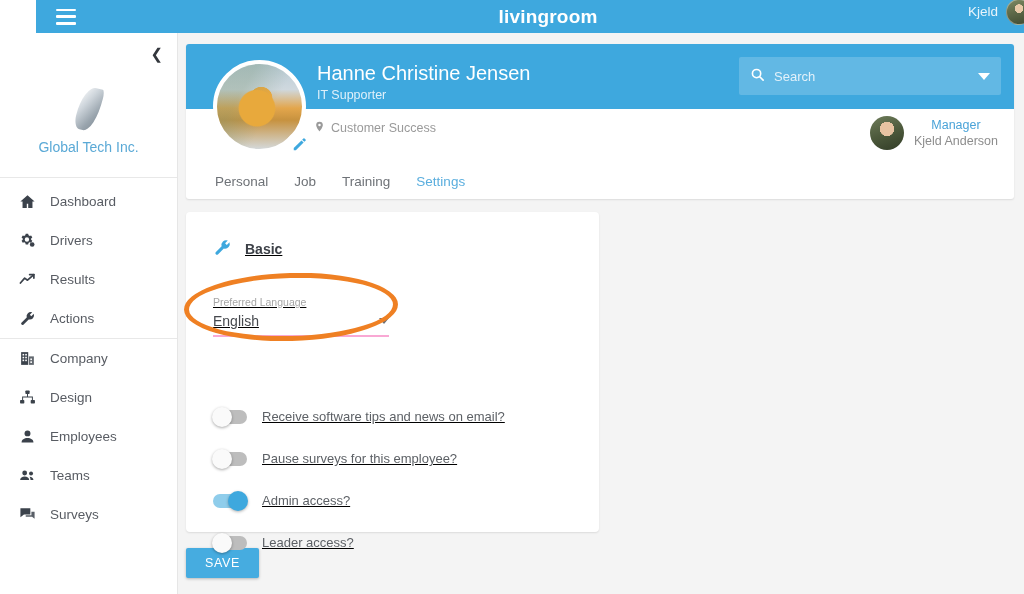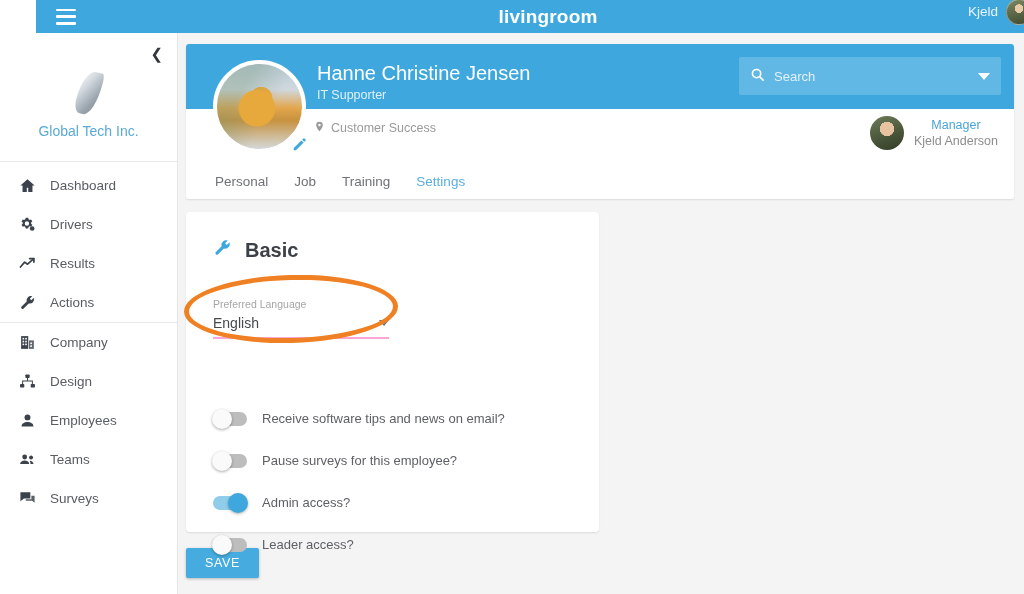--- a/index.html
+++ b/index.html
@@ -53,21 +53,21 @@
     position: absolute; top: 33px; left: 0;
     width: 178px; height: 561px;
     background: #ffffff;
     border-right: 1px solid #e6e6e6;
   }
   .collapse-btn {
     position: absolute; top: 14px; right: 14px;
     font-size: 15px; color: #33373d; font-weight: bold;
     cursor: pointer; line-height: 1; font-family: "DejaVu Sans", sans-serif;
   }
-  .logo-wrap { padding-top: 36px; text-align: center; }
+  .logo-wrap { padding-top: 52px; text-align: center; }
   .logo-mark {
     width: 46px; height: 48px; margin: 0 auto 6px;
     position: relative; overflow: hidden;
   }
   .logo-mark::before {
     content: ""; position: absolute; left: 12px; top: 2px;
     width: 22px; height: 44px;
     background: linear-gradient(120deg, #ffffff 0%, #cfd6dc 35%, #9aa5ae 70%, #7e8993 100%);
     border-radius: 60% 10% 55% 30% / 70% 20% 80% 30%;
     transform: rotate(14deg);
@@ -88,20 +88,21 @@
     color: #3b424b;
   }
   .nav-ico svg { display: block; }
 
   
   .main {
     position: absolute; top: 33px; left: 178px;
     width: 846px; height: 561px;
     background: #f4f4f4;
     padding: 11px 10px 7px 8px;
+    text-decoration: underline;
   }
 
   
   .profile-card {
     position: relative;
     background: #ffffff; border-radius: 3px;
     height: 155px;
     box-shadow: 0 1px 2px rgba(0,0,0,.10);
     overflow: visible;
   }
@@ -186,21 +187,21 @@
   .settings-card {
     margin-top: 13px;
     width: 413px; height: 320px;
     background: #ffffff; border-radius: 4px;
     box-shadow: 0 1px 2px rgba(0,0,0,.10);
     padding: 26px 27px 0 27px;
     position: relative;
   }
   .card-head {
     display: flex; align-items: center; gap: 13px;
-    color: #3c4047; font-size: 20px; font-weight: bold;
+    color: #3c4047; font-size: 14px; font-weight: bold;
   }
 
   .field-block { position: relative; margin-top: 36px; width: 176px; }
   .field-label { font-size: 10.5px; color: #a6a6a6; margin-bottom: 5px; margin-top: 23px; }
   .field-row {
     display: flex; align-items: center; justify-content: space-between;
     border-bottom: 2px solid #f9a8d4; padding-bottom: 6px;
     cursor: pointer;
   }
   .field-value { font-size: 14px; color: #45484d; }

